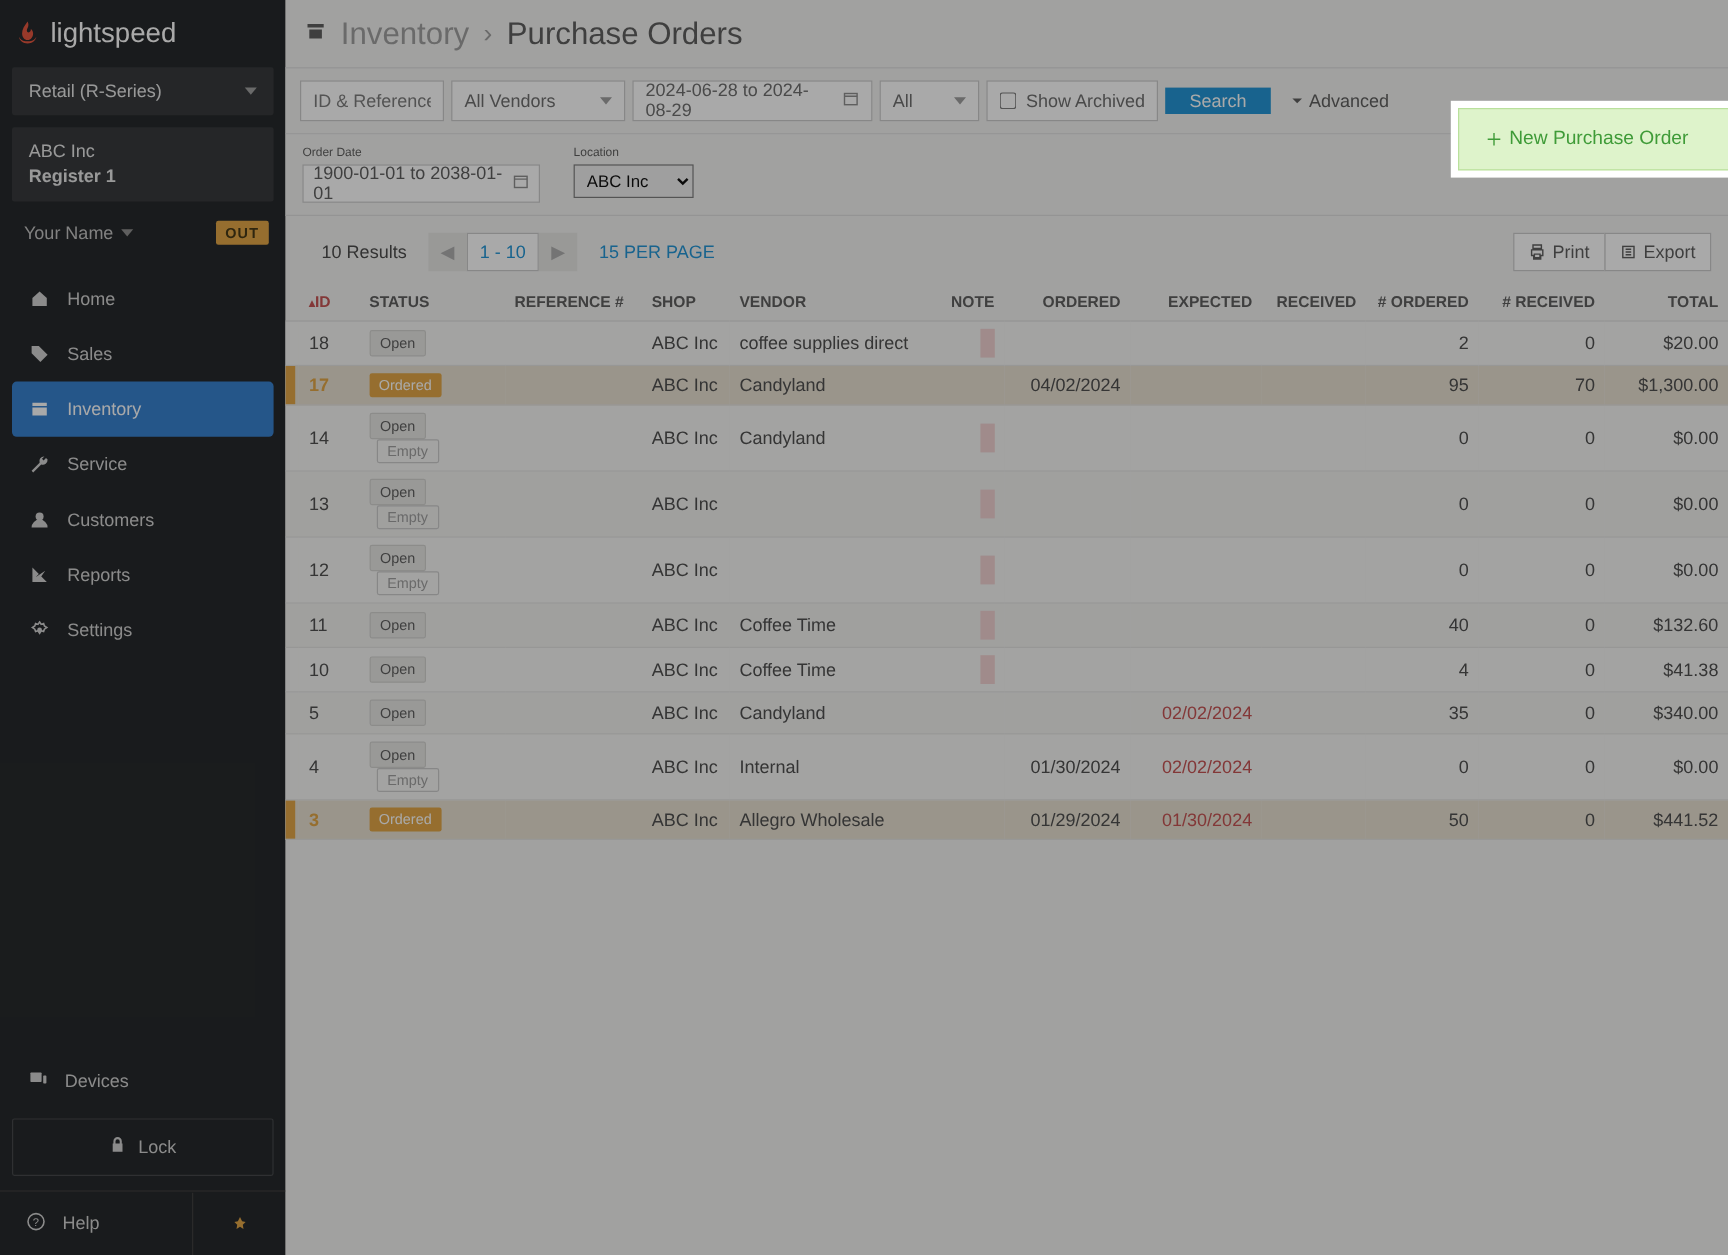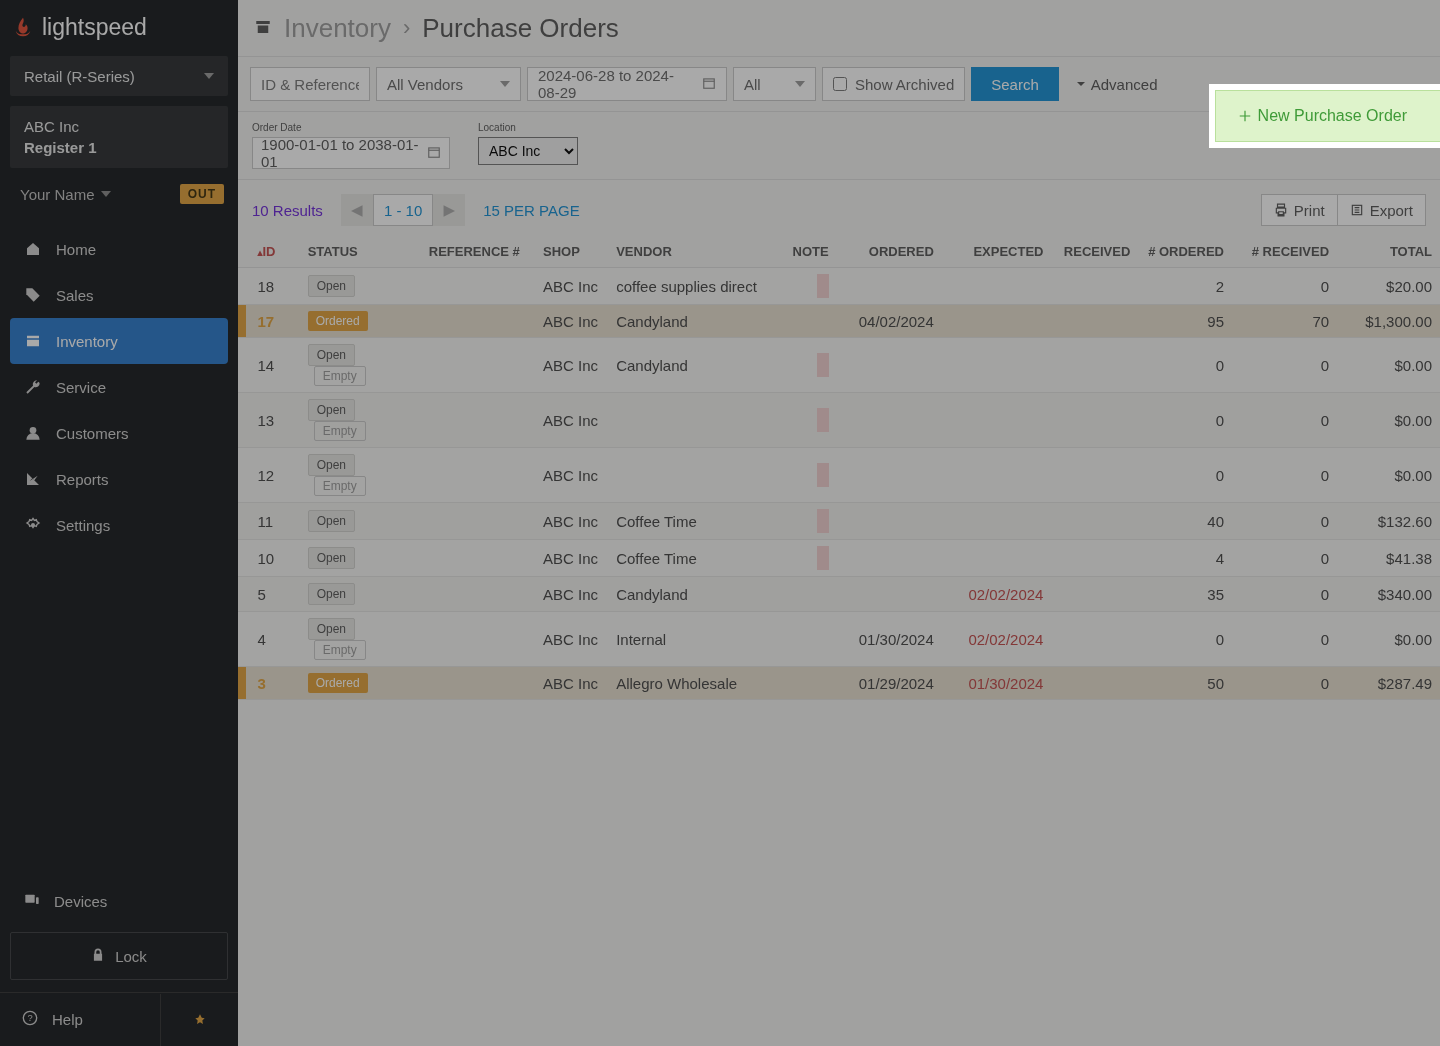--- a/index.html
+++ b/index.html
@@ -40,32 +40,32 @@
   .breadcrumb-page { color:#555; font-size:26px; font-weight:400; }
   .filter-bar { display:flex; gap:6px; align-items:center; padding:10px 12px; border-top:1px solid #ddd; border-bottom:1px solid #ddd; flex-wrap:wrap; background:#f2f2f0;}
   .filter-input, .filter-dropdown { height:34px; background:#fff; border:1px solid #c8c8c8; font-size:15px; color:#666; display:flex; align-items:center; }
   .filter-input { padding:0 10px; width:120px; }
   .filter-dropdown { padding:0 10px; justify-content:space-between; cursor:pointer; }
   .fd-vendors { width:145px; }
   .fd-date { width:200px; gap:8px; }
   .fd-all { width:83px; }
   .checkbox-wrap { height:34px; border:1px solid #c8c8c8; background:#fff; display:flex; align-items:center; padding:0 10px; gap:8px; color:#666; }
   .checkbox-wrap input { width:14px; height:14px; }
-  .search-button { height:34px; padding:0 20px; background:#158fd3; color:#fff; border:none; cursor:pointer; font-size:15px; }
+  .search-button { height:22px; padding:0 20px; background:#158fd3; color:#fff; border:none; cursor:pointer; font-size:15px; }
   .advanced-btn { display:flex; align-items:center; gap:4px; color:#555; cursor:pointer; font-size:15px; margin-left:10px; }
 
   .secondary-filters { display:flex; padding:10px 14px; gap:28px; background:#f2f2f0; border-bottom:1px solid #ddd;}
   .sf-col { display:flex; flex-direction:column; gap:4px; }
   .sf-label { font-size:10px; color:#555; }
   .order-date-input { height:32px; background:#fff; border:1px solid #c8c8c8; padding:0 8px; display:flex; align-items:center; gap:6px; color:#555; width:198px; justify-content:space-between;}
   .location-select { height:28px; border:1px solid #777; background:#efefef; padding:0 6px; width:100px; font-size:14px;}
 
   .results-bar { display:flex; align-items:center; justify-content:space-between; padding:14px 14px 10px 14px; }
   .results-left { display:flex; align-items:center; gap:18px; }
-  .results-count { color:#6d28d9; }
+  .results-count { color:#404040;margin-left:16px; }
   .pager { display:flex; align-items:center; gap:0; }
   .pager-btn { width:32px; height:32px; background:#e6e6e3; display:flex; align-items:center; justify-content:center; color:#aaa; cursor:pointer; }
   .pager-current { height:32px; background:#fff; border:1px solid #c8c8c8; display:flex; align-items:center; padding:0 10px; color:#158fd3; }
   .perpage-link { color:#158fd3; cursor:pointer; }
   .results-right { display:flex; gap:0; }
   .toolbar-btn { height:32px; background:#fff; border:1px solid #c8c8c8; display:flex; align-items:center; padding:0 12px; gap:6px; color:#555; cursor:pointer; }
   .toolbar-btn + .toolbar-btn { margin-left:-1px; }
 
   
   table { width:100%; border-collapse:collapse; table-layout:fixed;}
@@ -497,21 +497,21 @@
           <td><span class="status-badge status-Ordered">Ordered</span></td>
           <td></td>
           <td>ABC Inc</td>
           <td>Allegro Wholesale</td>
           <td class="num-col"></td>
           <td class="num-col">01/29/2024</td>
           <td class="num-col expected-late">01/30/2024</td>
           <td class="num-col"></td>
           <td class="num-col">50</td>
           <td class="num-col">0</td>
-          <td class="num-col">$287.49</td>
+          <td class="num-col">$441.52</td>
         </tr>
       </tbody>
   </table>
 
   <div class="new-po-callout">
     <svg width="14" height="14" viewBox="0 0 24 24">
         <path d="M11 3h2v8h8v2h-8v8h-2v-8H3v-2h8z" fill="#3f9b38"></path>
       </svg>
     <span>New Purchase Order</span>
   </div>

